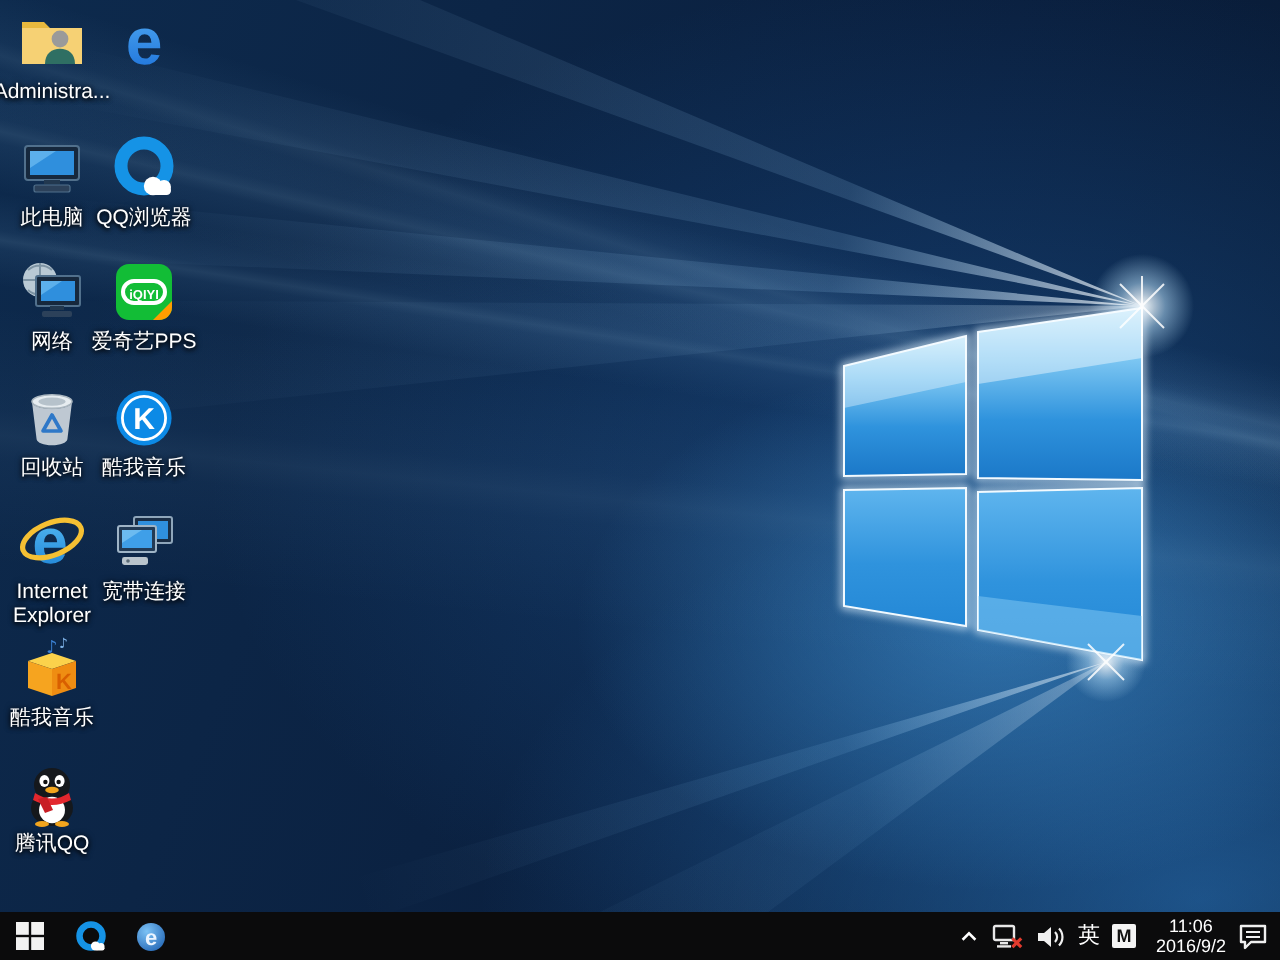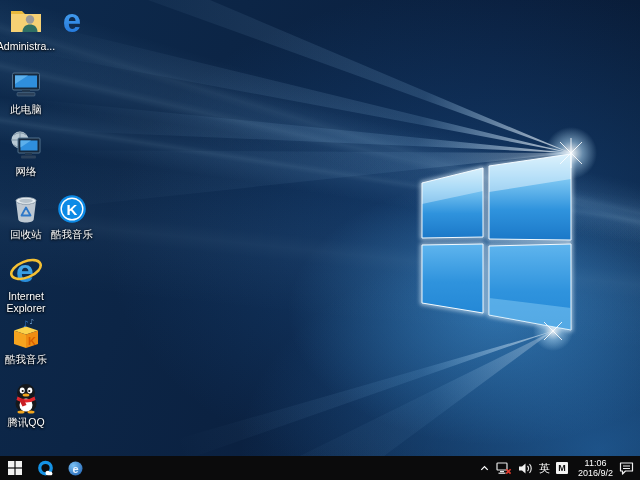--- a/index.html
+++ b/index.html
@@ -214,31 +214,61 @@
       <defs>
         <linearGradient id="g2345" x1="0" y1="0" x2="0" y2="1">
           <stop offset="0" stop-color="#53aef5"></stop>
             <stop offset="1" stop-color="#1b6fd8"></stop>
         </linearGradient>
       </defs>
       <text x="17" y="28" text-anchor="middle" font-size="33" font-weight="bold" font-family="Liberation Sans, sans-serif" fill="url(#g2345)">e</text>
     </svg>
   </div>
 
-
+  <div class="cell" style="left:42px;top:67px">
+    <svg width="34" height="34" viewBox="0 0 34 34">
+      <circle cx="17" cy="16" r="11.5" fill="none" stroke="#1593e6" stroke-width="6.5"></circle>
+      <circle cx="21.5" cy="26" r="4.6" fill="#fff"></circle>
+      <circle cx="27" cy="26.5" r="3.5" fill="#fff"></circle>
+      <rect x="21" y="26" width="9.5" height="4.5" rx="2.2" fill="#fff"></rect>
+    </svg>
+    <div class="lbl">QQ浏览器</div>
+  </div>
+
+  <div class="cell" style="left:42px;top:129px">
+    <svg width="34" height="34" viewBox="0 0 34 34">
+      <rect x="3" y="3" width="28" height="28" rx="6.5" fill="#12bd36"></rect>
+      <path d="M31 21.5v3a6.5 6.5 0 0 1-6.5 6.5h-3z" fill="#ff9d00"></path>
+      <rect x="6.5" y="11.5" width="21" height="11" rx="5.5" fill="none" stroke="#fff" stroke-width="2"></rect>
+      <text x="17" y="20.3" text-anchor="middle" font-size="6.5" font-weight="bold" font-family="Liberation Sans, sans-serif" fill="#fff">iQIYI</text>
+    </svg>
+    <div class="lbl">爱奇艺PPS</div>
+  </div>
 
   <div class="cell" style="left:42px;top:192px">
     <svg width="34" height="34" viewBox="0 0 34 34">
       <circle cx="17" cy="17" r="13.8" fill="#0c8ae6"></circle>
       <circle cx="17" cy="17" r="10.8" fill="none" stroke="#fff" stroke-width="1.4"></circle>
       <text x="17" y="22.5" text-anchor="middle" font-size="15" font-weight="bold" font-family="Liberation Sans, sans-serif" fill="#fff">K</text>
     </svg>
     <div class="lbl">酷我音乐</div>
   </div>
 
+  <div class="cell" style="left:42px;top:254px">
+    <svg width="34" height="34" viewBox="0 0 34 34">
+      <rect x="12" y="4.5" width="19" height="13" rx="1" fill="#1a2d44" stroke="#8fa6ba"></rect>
+      <rect x="14" y="6.5" width="15" height="9" fill="#2f8fdd"></rect>
+      <rect x="4" y="9" width="19" height="13" rx="1" fill="#223a55" stroke="#9fb4c6"></rect>
+      <rect x="6" y="11" width="15" height="9" fill="#3f9fe8"></rect>
+      <polygon points="6,11 16,11 6,17.5" fill="#6cbbf0"></polygon>
+      <rect x="6" y="24.5" width="13" height="4" rx="1.2" fill="#b9c4cc"></rect>
+      <circle cx="9" cy="26.5" r="0.9" fill="#5a6a75"></circle>
+    </svg>
+    <div class="lbl">宽带连接</div>
+  </div>
 </div>
 
 <div class="taskbar">
   <button class="tb-btn">
     <svg width="14" height="14" viewBox="0 0 14 14">
       <rect x="0" y="0" width="6.4" height="6.4" fill="#f2f2f2"></rect>
       <rect x="7.6" y="0" width="6.4" height="6.4" fill="#f2f2f2"></rect>
       <rect x="0" y="7.6" width="6.4" height="6.4" fill="#f2f2f2"></rect>
       <rect x="7.6" y="7.6" width="6.4" height="6.4" fill="#f2f2f2"></rect>
     </svg>

